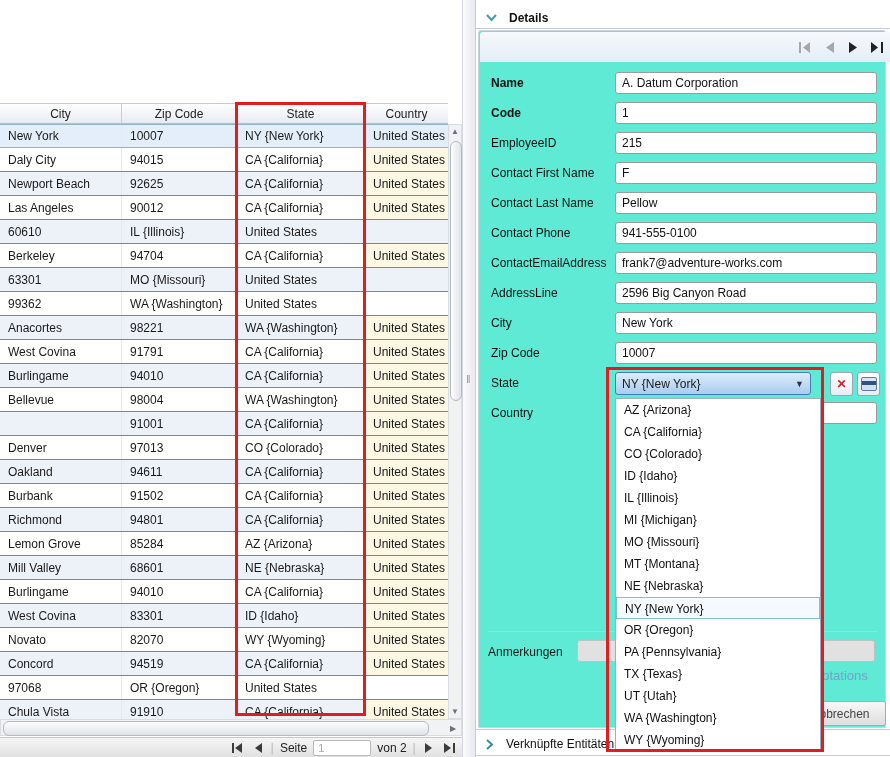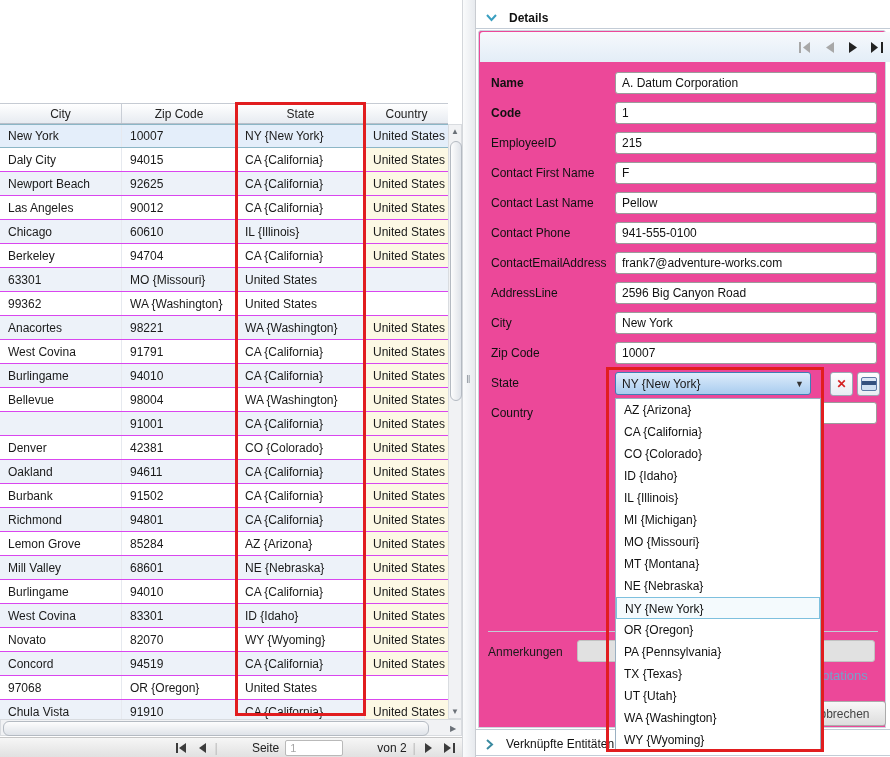--- a/index.html
+++ b/index.html
@@ -25,33 +25,33 @@
   #vthumb{position:absolute;left:1px;top:16px;width:10px;height:258px;border:1px solid #b4bac2;border-radius:6px;background:linear-gradient(90deg,#fdfdfd,#dfe3e9);}
   .sb-arrow{position:absolute;font-size:8px;color:#6a7077;width:12px;text-align:center;}
   #hscroll{left:0;top:719px;width:462px;height:17px;}
   #hthumb{position:absolute;left:2px;top:1px;width:424px;height:13px;border:1px solid #b4bac2;border-radius:6px;background:linear-gradient(#fdfdfd,#dfe3e9);}
 
   
   #pager{position:absolute;left:0;top:737px;width:462px;height:20px;background:linear-gradient(#f6f6f6,#e1e1e1);border-top:1px solid #c6c6c6;box-sizing:border-box;display:flex;align-items:center;justify-content:flex-end;padding-right:6px;gap:6px;}
   .pbtn{width:14px;height:12px;display:flex;align-items:center;justify-content:center;cursor:pointer;}
   .psep{color:#bdbdbd;font-size:13px;}
   #page-input{width:48px;height:14px;border:1px solid #b9b9b9;border-radius:2px;font-size:11px;color:#a6a6a6;padding:0 4px;background:#fff;}
-  .ptext{font-size:12px;color:#222;margin-left:28px;}
+  .ptext{font-size:12px;color:#222;}
 
   
   #splitter{position:absolute;left:462px;top:0;width:14px;height:757px;background:linear-gradient(90deg,#fafbfc,#e7eaee);border-left:1px solid #d4d7db;border-right:1px solid #c9ccd1;box-sizing:border-box;}
   #splitter-handle{position:absolute;left:3px;top:372px;width:6px;height:14px;color:#8e959e;font-size:11px;line-height:14px;}
 
   
   #right{position:absolute;left:476px;top:0;width:414px;height:757px;background:#fff;}
   #details-bar{position:absolute;left:2px;top:8px;width:410px;height:20px;display:flex;align-items:center;gap:12px;padding-left:8px;box-sizing:border-box;}
   #details-title{font-weight:bold;font-size:12px;color:#111;}
   .hline{position:absolute;left:0;width:414px;height:1px;background:#c3ccd6;}
 
-  #form-panel{position:absolute;left:2px;top:30px;width:408px;height:698px;border:1px solid #ccd5de;border-radius:3px 3px 0 0;box-sizing:border-box;background:#ec4899;}
+  #form-panel{position:absolute;left:2px;top:30px;width:408px;height:698px;border:1px solid #ccd5de;border-radius:3px 3px 0 0;box-sizing:border-box;background:#5eead4;}
   #nav-strip{position:absolute;left:1px;top:1px;width:404px;height:30px;background:linear-gradient(#f6f9fc,#e3edf7);border-radius:3px 3px 0 0;display:flex;align-items:center;justify-content:flex-end;gap:10px;padding-right:12px;}
   .navbtn{width:14px;height:14px;display:flex;align-items:center;justify-content:center;cursor:pointer;}
 
   .frow{position:absolute;left:0;width:408px;height:24px;}
   .flabel{position:absolute;left:12px;top:4px;font-size:12px;color:#111;}
   .flabel.bold{font-weight:bold;}
   .finput{position:absolute;left:136px;top:0;width:248px;height:20px;border:1px solid #9b9b9b;border-radius:3px;font-size:12px;font-family:"Liberation Sans",sans-serif;padding:0 6px;color:#111;background:#fff;}
 
   
   #combo{position:absolute;left:136px;top:0;width:196px;height:23px;border:1px solid #3f7fb5;border-radius:3px;background:linear-gradient(#ddecfb,#a9ccef);box-sizing:border-box;display:flex;align-items:center;justify-content:space-between;padding:0 6px;cursor:pointer;}
@@ -110,21 +110,20 @@
         <div class="gcell">CA {California}</div>
         <div class="gcell">United States</div>
       </div>
       <div class="grow">
         <div class="gcell">Las Angeles</div>
         <div class="gcell">90012</div>
         <div class="gcell">CA {California}</div>
         <div class="gcell">United States</div>
       </div>
       <div class="grow alt">
-        <div class="gcell">Chicago</div>
         <div class="gcell">60610</div>
         <div class="gcell">IL {Illinois}</div>
         <div class="gcell">United States</div>
       </div>
       <div class="grow">
         <div class="gcell">Berkeley</div>
         <div class="gcell">94704</div>
         <div class="gcell">CA {California}</div>
         <div class="gcell">United States</div>
       </div>
@@ -163,21 +162,21 @@
         <div class="gcell">United States</div>
       </div>
       <div class="grow alt">
         <div class="gcell"></div>
         <div class="gcell">91001</div>
         <div class="gcell">CA {California}</div>
         <div class="gcell">United States</div>
       </div>
       <div class="grow">
         <div class="gcell">Denver</div>
-        <div class="gcell">42381</div>
+        <div class="gcell">97013</div>
         <div class="gcell">CO {Colorado}</div>
         <div class="gcell">United States</div>
       </div>
       <div class="grow alt">
         <div class="gcell">Oakland</div>
         <div class="gcell">94611</div>
         <div class="gcell">CA {California}</div>
         <div class="gcell">United States</div>
       </div>
       <div class="grow">

